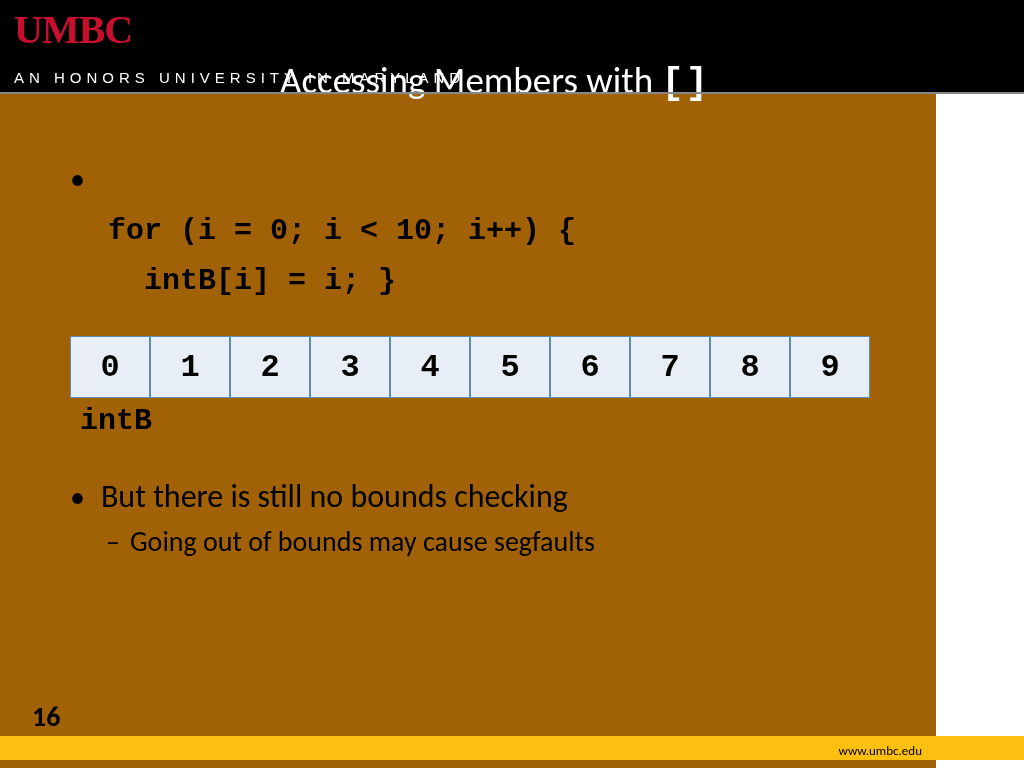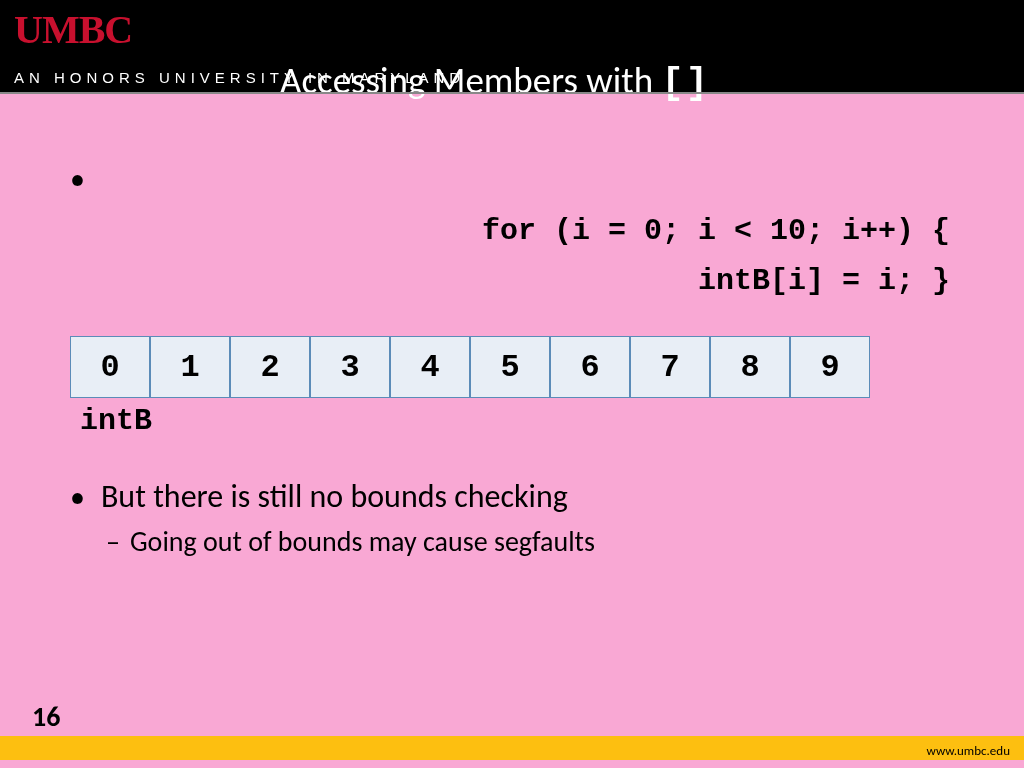--- a/index.html
+++ b/index.html
@@ -1,35 +1,35 @@
 <!DOCTYPE html>
 <html><head>
 <meta charset="utf-8">
 <style>
   * { margin: 0; padding: 0; box-sizing: border-box; }
   html, body { width: 1024px; height: 768px; overflow: hidden; font-family: Calibri, Arial, sans-serif; background: #fff; }
-  .slide { position: relative; width: 1024px; height: 768px; background: #f9a8d4; }
+  .slide { position: relative; width: 936px; height: 768px; background: #a16207; }
 
   .header { position: absolute; top: 0; left: 0; width: 1024px; height: 92px; background: #000; }
   .logo-area { position: absolute; left: 14px; top: 6px; }
   .logo-text { font-family: Georgia, 'Times New Roman', serif; font-weight: bold; font-size: 40px; color: #c8102e; letter-spacing: -1px; }
   .logo-sub { font-family: Arial, sans-serif; font-size: 15px; color: #fff; letter-spacing: 5px; margin-top: 16px; white-space: nowrap; }
 
   .title { position: absolute; top: 10px; left: 280px; width: 720px; color: #fff; font-size: 37px; font-weight: 300; white-space: nowrap; margin-top: 48px; }
   .title .brackets { font-family: Consolas, 'Courier New', monospace; font-weight: bold; letter-spacing: 2px; }
 
   .header-line { position: absolute; top: 92px; left: 0; width: 1024px; height: 2px; background: #888; }
 
   .content { position: absolute; top: 160px; left: 70px; width: 880px; }
 
   .bullet-line { display: flex; align-items: flex-start; margin-bottom: 8px; }
   .bullet-dot { font-size: 30px; line-height: 38px; margin-right: 16px; color: #000; }
   .bullet-text { font-size: 32px; line-height: 38px; color: #000; }
 
-  .code-block { font-family: Consolas, 'Courier New', monospace; font-weight: bold; font-size: 30px; line-height: 50px; color: #000; margin-left: 18px; margin-top: 8px; white-space: pre; text-align: right; }
+  .code-block { font-family: Consolas, 'Courier New', monospace; font-weight: bold; font-size: 30px; line-height: 50px; color: #000; margin-left: 38px; margin-top: 8px; white-space: pre; }
 
   .array-box { margin-top: 30px; margin-left: 0; display: flex; }
   .cell { width: 80px; height: 62px; background: #e8eef6; border: 1px solid #5b8bb8; display: flex; align-items: center; justify-content: center; font-family: Consolas, 'Courier New', monospace; font-weight: bold; font-size: 32px; color: #000; }
   .array-label { font-family: Consolas, 'Courier New', monospace; font-weight: bold; font-size: 30px; margin-top: 6px; margin-left: 10px; }
 
   .second-block { margin-top: 40px; }
   .sub-bullet-line { display: flex; align-items: flex-start; margin-left: 36px; margin-top: 6px; }
   .sub-dash { font-size: 28px; line-height: 36px; margin-right: 10px; color: #000; }
   .sub-text { font-size: 28px; line-height: 36px; color: #000; text-align: right; }
 

